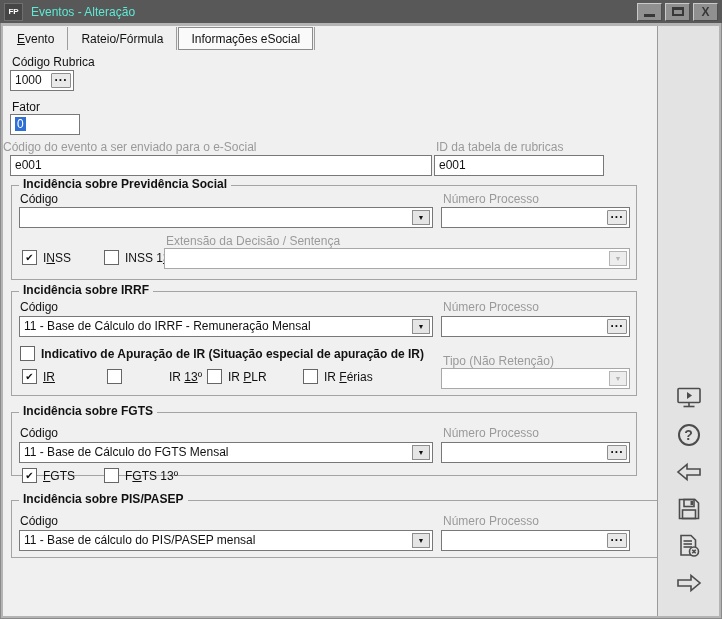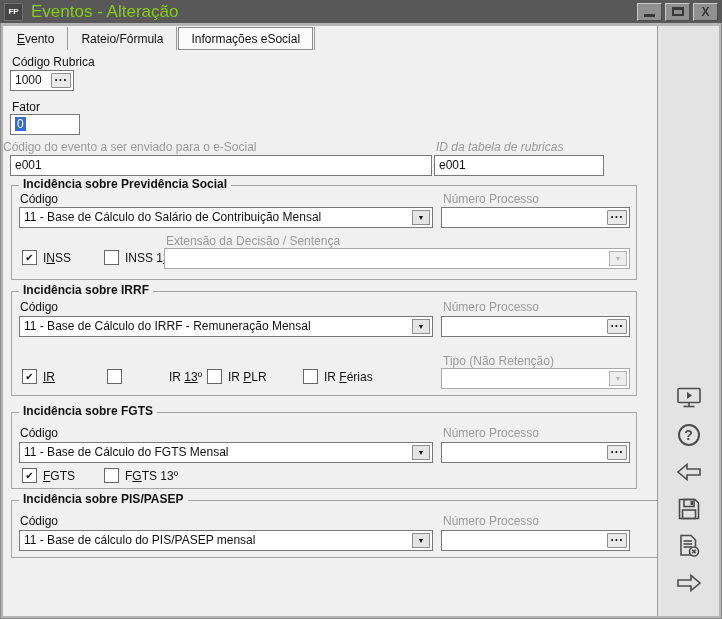--- a/index.html
+++ b/index.html
@@ -6,21 +6,21 @@
   .win{position:relative;width:722px;height:619px;background:#b4b4b4;
        font-family:"Liberation Sans","DejaVu Sans",sans-serif;font-size:12px;color:#111;
        overflow:hidden;box-shadow:0 0 0 1px #8a8a8a inset;}
   .frame{position:absolute;left:3px;top:3px;right:3px;bottom:3px;background:#f0f0f0;}
 
   
   .titlebar{position:absolute;left:0;top:0;right:0;height:23px;background:#585858;
             display:flex;align-items:center;padding:0 4px;box-sizing:border-box;}
   .fp{width:17px;height:16px;background:#464646;border:1px solid #6f6f6f;color:#fff;
       font-size:8px;font-weight:bold;display:flex;align-items:center;justify-content:center;flex:none;}
-  .titletext{margin-left:8px;color:#84cc16;font-size:17px;white-space:nowrap;}
+  .titletext{margin-left:8px;color:#5eead4;font-size:12px;white-space:nowrap;}
   .winbtns{margin-left:auto;display:flex;gap:3px;}
   .winbtn{width:25px;height:18px;background:#909090;border:1px solid;
           border-color:#c9c9c9 #4e4e4e #4e4e4e #c9c9c9;
           display:flex;align-items:center;justify-content:center;box-sizing:border-box;}
   .glyph-min{width:11px;height:3px;background:#383838;margin-top:8px;}
   .glyph-max{width:12px;height:9px;border:2px solid #383838;border-top-width:3px;box-sizing:border-box;}
   .glyph-close{color:#383838;font-weight:bold;font-size:12px;line-height:1;}
 
   
   .tabbar{position:absolute;left:2px;top:26px;height:25px;display:flex;align-items:center;}
@@ -116,30 +116,29 @@
 
     <div class="lbl" style="left:9px;top:74px;">Fator</div>
     <div class="field" style="left:7px;top:88px;width:70px;">
       <span class="sel">0</span>
     </div>
 
     <div class="lbl dim" style="left:0;top:114px;">Código do evento a ser enviado para o e-Social</div>
     <div class="field" style="left:7px;top:129px;width:422px;">
       <span>e001</span>
     </div>
-    <div class="lbl dim" style="left:433px;top:114px;font-style:italic;">ID da tabela de rubricas</div>
+    <div class="lbl dim" style="left:433px;top:114px;">ID da tabela de rubricas</div>
     <div class="field" style="left:431px;top:129px;width:170px;">
       <span>e001</span>
     </div>
 
     <div class="group" style="left:8px;top:159px;width:626px;height:95px;">
       <div class="gtitle">Incidência sobre Previdência Social</div>
       <div class="lbl" style="left:8px;top:6px;">Código</div>
       <div class="field combo" style="left:7px;top:21px;width:414px;">
-        <span>11 - Base de Cálculo do Salário de Contribuição Mensal</span>
         <div class="combo-btn">▼</div>
       </div>
       <div class="lbl dim" style="left:431px;top:6px;">Número Processo</div>
       <div class="field" style="left:429px;top:21px;width:189px;">
         <span></span>
         <div class="btn-dots">
             <span>...</span>
           </div>
       </div>
       <div class="cb" style="left:10px;top:64px;">
@@ -168,20 +167,26 @@
         <span>11 - Base de Cálculo do IRRF - Remuneração Mensal</span>
         <div class="combo-btn">▼</div>
       </div>
       <div class="lbl dim" style="left:431px;top:8px;">Número Processo</div>
       <div class="field" style="left:429px;top:24px;width:189px;">
         <span></span>
         <div class="btn-dots">
             <span>...</span>
           </div>
       </div>
+      <div class="cb bold" style="left:8px;top:54px;">
+        <span class="cbbox">
+            <span></span>
+          </span>
+        <span>Indicativo de Apuração de IR (Situação especial de apuração de IR)</span>
+      </div>
       <div class="cb" style="left:10px;top:77px;">
         <span class="cbbox">
             <span>✔</span>
           </span>
         <span><span></span><span class="accel">IR</span><span></span></span>
       </div>
       <div class="cb" style="left:95px;top:77px;gap:47px;">
         <span class="cbbox">
             <span></span>
           </span>
@@ -199,21 +204,21 @@
           </span>
         <span><span>IR </span><span class="accel">F</span><span>érias</span></span>
       </div>
       <div class="lbl dim" style="left:431px;top:62px;">Tipo (Não Retenção)</div>
       <div class="field combo disabled" style="left:429px;top:76px;width:189px;">
         <span></span>
         <div class="combo-btn disabled">▼</div>
       </div>
     </div>
 
-    <div class="group" style="left:8px;top:386px;width:626px;height:77px;">
+    <div class="group" style="left:8px;top:386px;width:626px;height:64px;">
       <div class="gtitle">Incidência sobre FGTS</div>
       <div class="lbl" style="left:8px;top:13px;">Código</div>
       <div class="field combo" style="left:7px;top:29px;width:414px;">
         <span>11 - Base de Cálculo do FGTS Mensal</span>
         <div class="combo-btn">▼</div>
       </div>
       <div class="lbl dim" style="left:431px;top:13px;">Número Processo</div>
       <div class="field" style="left:429px;top:29px;width:189px;">
         <span></span>
         <div class="btn-dots">

